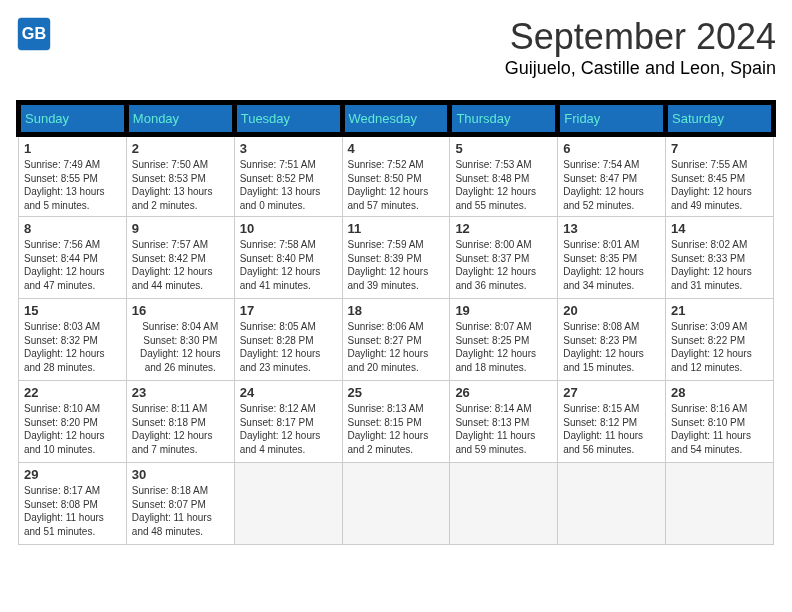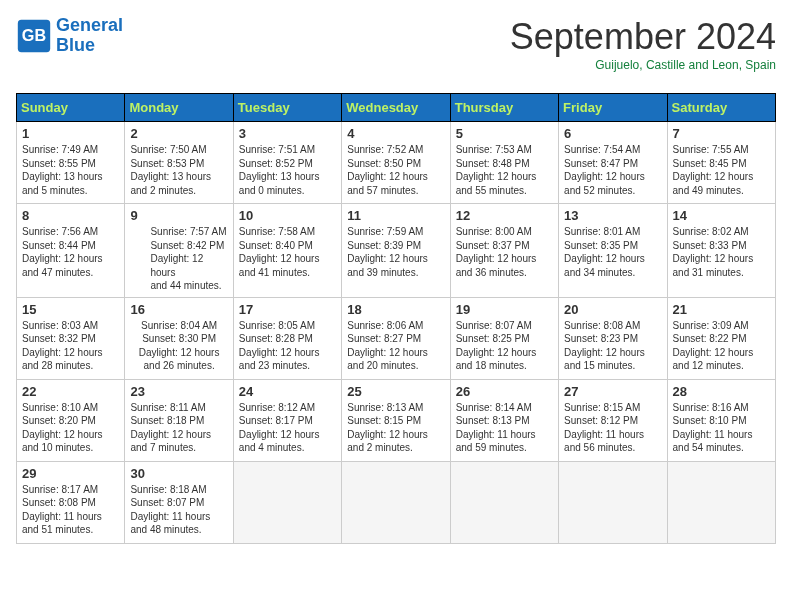--- a/index.html
+++ b/index.html
@@ -36,36 +36,36 @@
     }
     .title-area {
       text-align: right;
     }
     .cal-title {
       font-size: 36px;
       font-weight: normal;
       color: #333;
     }
     .cal-subtitle {
-      font-size: 12px;
-      color: #15803d;
+      font-size: 18px;
+      color: #000000;
     }
     table {
       width: 100%;
       border-collapse: collapse;
       table-layout: fixed;
     }
     thead tr th {
       background: #1a6fbd;
-      color: #bef264;
+      color: #5eead4;
       font-size: 13px;
-      font-weight: bold;
+      font-weight: normal;
       padding: 6px 4px;
       text-align: left;
-      border: 1px solid #000000;
+      border: 5px solid #000000;
     }
     tbody tr td {
       vertical-align: top;
       border: 1px solid #ccc;
       padding: 4px 5px;
       font-size: 10.5px;
       color: #333;
       height: 82px;
       background: #fff;
     }
@@ -86,24 +86,20 @@
   </style>
 </head>
 <body>
 
 <div class="header-area">
   <div class="logo">
     <svg class="logo-icon" viewBox="0 0 40 40">
       <rect x="2" y="2" width="36" height="36" rx="4" fill="#1a6fbd"></rect>
       <text x="20" y="26" text-anchor="middle" fill="white" font-size="18" font-family="Arial" font-weight="bold">GB</text>
     </svg>
-    <div class="logo-text">
-      <div><span>General</span></div>
-      <div><span style="color:#1a6fbd">Blue</span></div>
-    </div>
   </div>
   <div class="title-area">
     <div class="cal-title">September 2024</div>
     <div class="cal-subtitle">Guijuelo, Castille and Leon, Spain</div>
   </div>
 </div>
 
 <table>
   <thead>
     <tr>
@@ -171,21 +167,21 @@
       <tr>
         <td>
           <span class="day-num">8</span>
           <div class="day-info" style="white-space: pre-line;">Sunrise: 7:56 AM
 Sunset: 8:44 PM
 Daylight: 12 hours
 and 47 minutes.</div>
         </td>
         <td>
           <span class="day-num">9</span>
-          <div class="day-info" style="white-space: pre-line; margin-left: 20px;">Sunrise: 7:57 AM
+          <div class="day-info" style="white-space: pre-line;">Sunrise: 7:57 AM
 Sunset: 8:42 PM
 Daylight: 12 hours
 and 44 minutes.</div>
         </td>
         <td>
           <span class="day-num">10</span>
           <div class="day-info" style="white-space: pre-line;">Sunrise: 7:58 AM
 Sunset: 8:40 PM
 Daylight: 12 hours
 and 41 minutes.</div>

